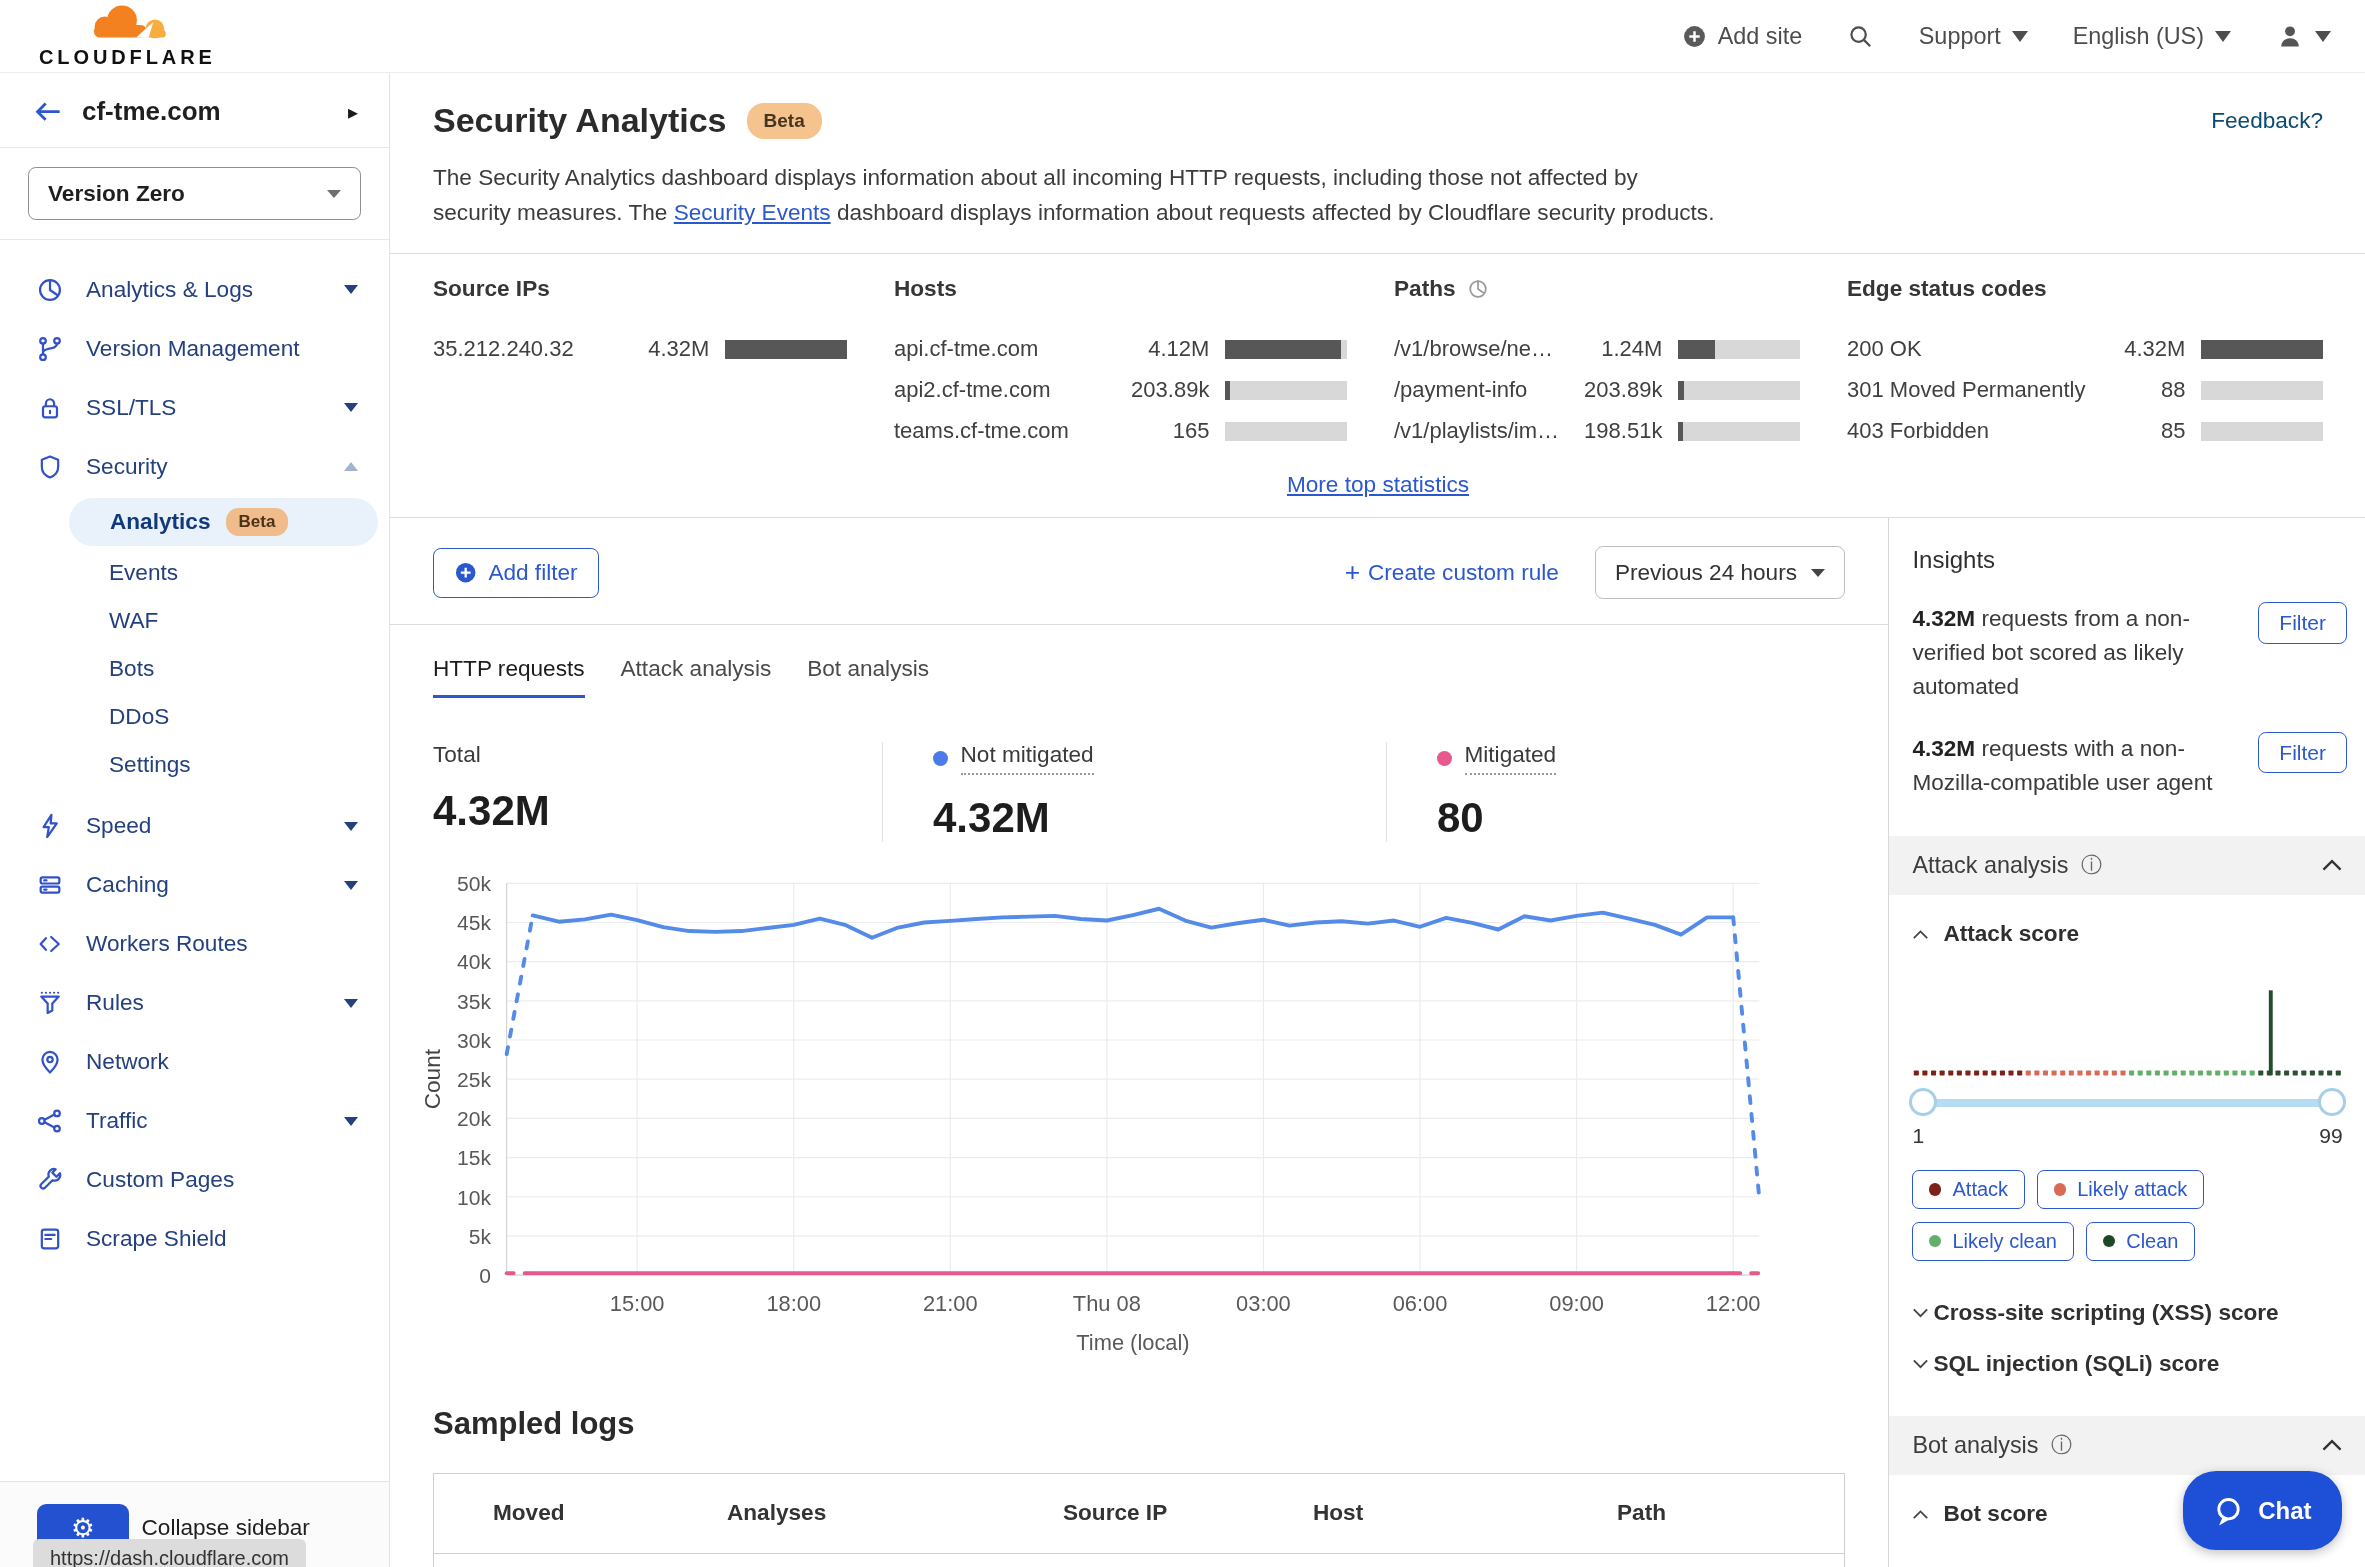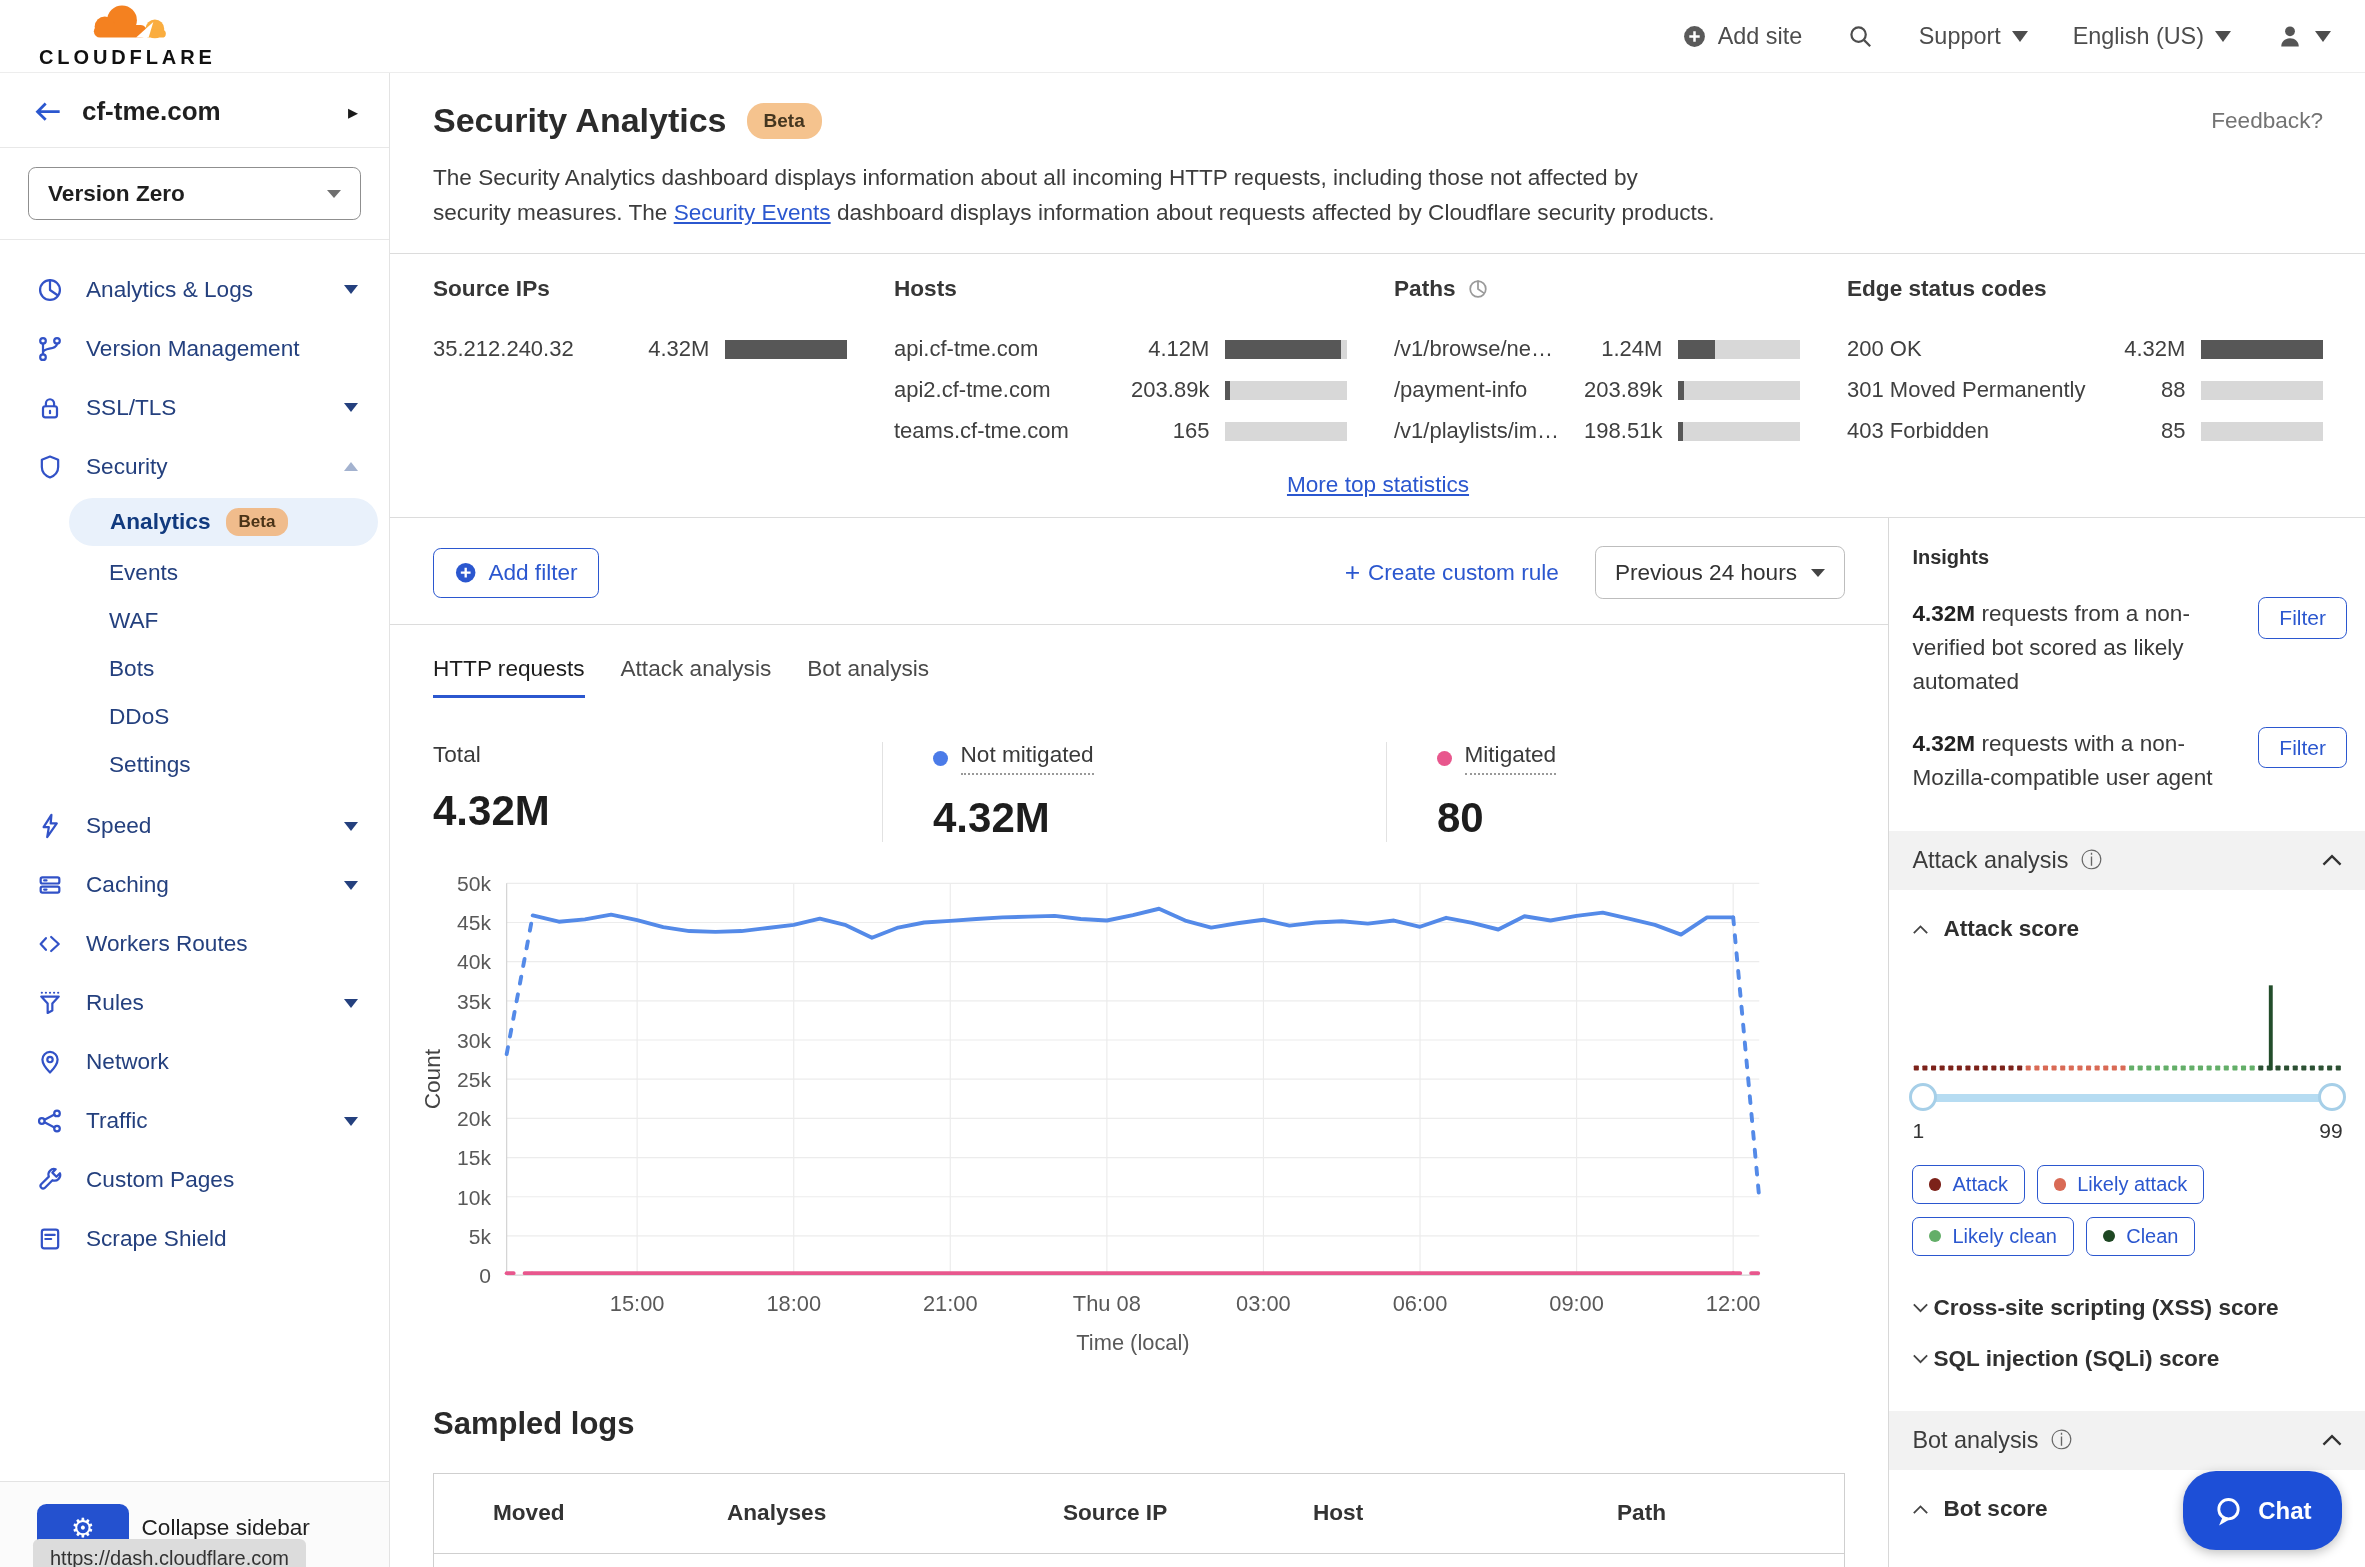--- a/index.html
+++ b/index.html
@@ -54,21 +54,21 @@
     color:#fff; font-size:26.5px; display:flex; align-items:center; justify-content:center; cursor:pointer; }
   .collapse-label { font-size:22.6px; color:#1f1f1f; cursor:pointer; }
   .status-tooltip { position:absolute; left:33px; bottom:-11px; background:#dcdcdc; color:#333;
     font-size:20px; padding:7.8px 17px; border-radius:6.2px 6.2px 0 0; white-space:nowrap; }
 
   
   .page-head { display:flex; align-items:center; padding:28px 43px 0 43px; }
   .page-title { font-size:34px; font-weight:bold; color:#2b2b2b; }
   .beta-pill { background:#f5c38e; color:#45361f; font-size:19px; font-weight:bold;
     border-radius:17px; padding:7px 17px; margin-left:20px; }
-  .feedback { margin-left:auto; font-size:22.6px; color:#737373; cursor:pointer; }
+  .feedback { margin-left:auto; font-size:22.6px; color:#0c4a6e; cursor:pointer; }
   .desc { padding:20px 43px 23.4px 43px; font-size:22.6px; line-height:1.55; color:#3c3c3c; max-width:1374px; }
   .desc a { color:#2b57cf; text-decoration:underline; cursor:pointer; }
 
   
   .stats { display:grid; grid-template-columns:414px 453px 406px 1fr; column-gap:47px;
     padding:22px 43px 7.8px 43px; }
   .stat-title { font-size:22.6px; font-weight:bold; color:#363636; margin-bottom:26.5px;
     display:flex; align-items:center; gap:11px; }
   .stat-row { display:flex; align-items:center; height:41px; cursor:pointer; }
   .stat-label { flex:1; font-size:22px; color:#404040; white-space:nowrap; overflow:hidden; text-overflow:ellipsis; }
@@ -112,21 +112,21 @@
   .logs-table { margin:31px 43px 0 43px; border:1.6px solid #cfcfcf; }
   .lt-head, .lt-row { display:grid; grid-template-columns:59px 234px 336px 250px 304px 1fr; align-items:start; }
   .lt-head { border-bottom:1.6px solid #cfcfcf; }
   .lt-head div { font-size:22.6px; font-weight:bold; color:#333; padding:26.5px 0; }
   .lt-row div { font-size:22px; color:#3a3a3a; padding:23.4px 0 20px 0; }
   .lt-chev { display:flex; justify-content:center; padding-top:26.5px !important; color:#555; }
   .a-dot { width:12.5px; height:12.5px; border-radius:50%; display:inline-block; }
 
   
   .insights-col { width:478px; flex:0 0 478px; border-left:1.6px solid #d8d8d8; padding-top:28px; }
-  .ins-title { font-size:20px; font-weight:bold; color:#2f2f2f; padding:0 23.4px; }
+  .ins-title { font-size:24px; font-weight:normal; color:#2f2f2f; padding:0 23.4px; }
   .insight-item { display:flex; align-items:flex-start; gap:14px; padding:0 19px 0 23.4px; margin-top:28px; }
   .insight-text { flex:1; font-size:22.6px; line-height:1.5; color:#3a3a3a; }
   .insight-text b { color:#222; }
   .filter-btn { border:1.6px solid #2b57cf; color:#2b57cf; background:#fff; border-radius:7.8px;
     font-size:21px; padding:7.8px 20px; cursor:pointer; }
   .band { margin-top:36px; background:#f2f2f2; padding:15.6px 23.4px; display:flex; align-items:center; cursor:pointer; }
   .band .b-title { font-size:23.4px; color:#3c3c3c; display:flex; gap:12.5px; align-items:center; }
   .info-i { font-size:21px; color:#666; }
   .band-chev { margin-left:auto; }
   .score-row { display:flex; align-items:center; gap:14px; padding:26.5px 23.4px 0 23.4px; cursor:pointer; }

